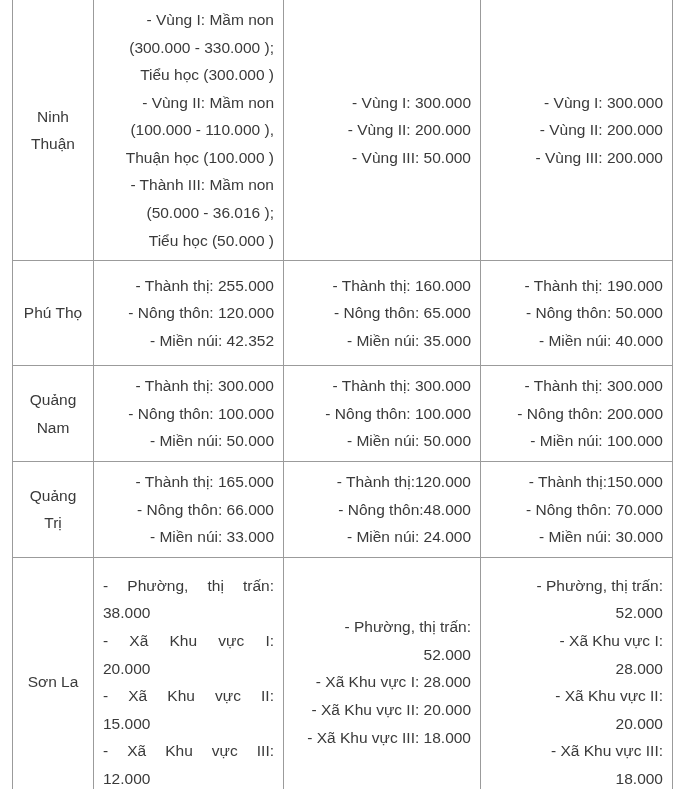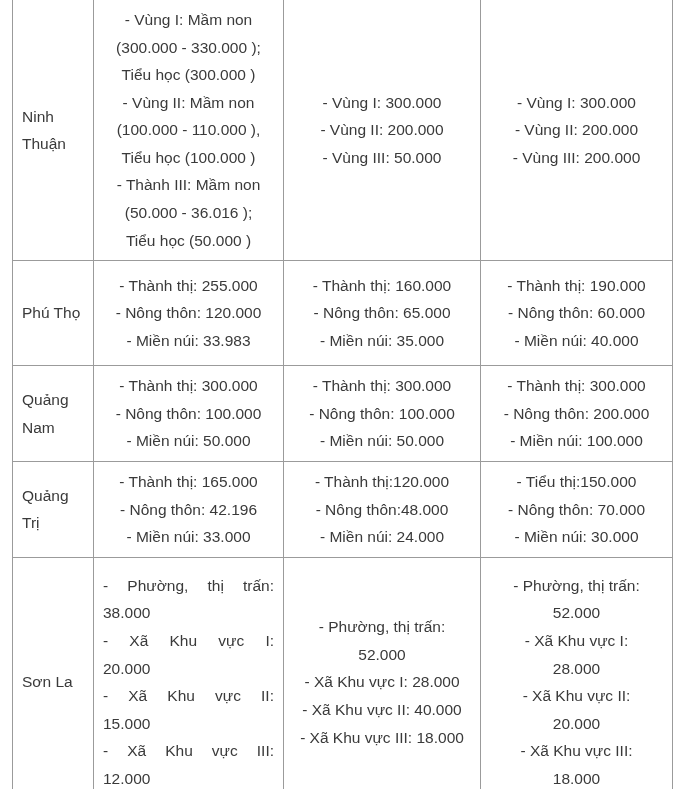--- a/index.html
+++ b/index.html
@@ -39,28 +39,28 @@
     box-sizing: border-box;
   }
 
   
   col.c-province { width: 81px; }
   col.c-two      { width: 190px; }
   col.c-three    { width: 197px; }
   col.c-four     { width: 192px; }
 
   td.province-cell {
-    text-align: left;
+    text-align: center;
     vertical-align: middle;
     padding-left: 4px;
     padding-right: 4px;
   }
 
   td.detail-cell {
-    text-align: center;
+    text-align: right;
   }
 
   
   td.detail-cell.justified {
     text-align: justify;
     text-align-last: left;
   }
   td.detail-cell.justified .line {
     text-align: justify;
     text-align-last: justify;
@@ -97,21 +97,21 @@
       <tr class="row-ninh-thuan">
         <td class="province-cell">
           <span>Ninh Thuận</span>
         </td>
         <td class="detail-cell">
           <span class="line">- Vùng I: Mầm non</span>
           <span class="line">(300.000 - 330.000 );</span>
           <span class="line">Tiểu học (300.000 )</span>
           <span class="line">- Vùng II: Mầm non</span>
           <span class="line">(100.000 - 110.000 ),</span>
-          <span class="line">Tiểu học (100.000 )</span>
+          <span class="line">Thuận học (100.000 )</span>
           <span class="line">- Thành III: Mầm non</span>
           <span class="line">(50.000 - 36.016 );</span>
           <span class="line">Tiểu học (50.000 )</span>
         </td>
         <td class="detail-cell">
           <span class="line">- Vùng I: 300.000</span>
           <span class="line">- Vùng II: 200.000</span>
           <span class="line">- Vùng III: 50.000</span>
         </td>
         <td class="detail-cell">
@@ -121,30 +121,30 @@
         </td>
       </tr>
 
       <tr class="row-phu-tho">
         <td class="province-cell">
           <span>Phú Thọ</span>
         </td>
         <td class="detail-cell">
           <span class="line">- Thành thị: 255.000</span>
           <span class="line">- Nông thôn: 120.000</span>
-          <span class="line">- Miền núi: 33.983</span>
+          <span class="line">- Miền núi: 42.352</span>
         </td>
         <td class="detail-cell">
           <span class="line">- Thành thị: 160.000</span>
           <span class="line">- Nông thôn: 65.000</span>
           <span class="line">- Miền núi: 35.000</span>
         </td>
         <td class="detail-cell">
           <span class="line">- Thành thị: 190.000</span>
-          <span class="line">- Nông thôn: 60.000</span>
+          <span class="line">- Nông thôn: 50.000</span>
           <span class="line">- Miền núi: 40.000</span>
         </td>
       </tr>
 
       <tr class="row-quang-nam">
         <td class="province-cell">
           <span>Quảng Nam</span>
         </td>
         <td class="detail-cell">
           <span class="line">- Thành thị: 300.000</span>
@@ -162,30 +162,30 @@
           <span class="line">- Miền núi: 100.000</span>
         </td>
       </tr>
 
       <tr class="row-quang-tri">
         <td class="province-cell">
           <span>Quảng Trị</span>
         </td>
         <td class="detail-cell">
           <span class="line">- Thành thị: 165.000</span>
-          <span class="line">- Nông thôn: 42.196</span>
+          <span class="line">- Nông thôn: 66.000</span>
           <span class="line">- Miền núi: 33.000</span>
         </td>
         <td class="detail-cell">
           <span class="line">- Thành thị:120.000</span>
           <span class="line">- Nông thôn:48.000</span>
           <span class="line">- Miền núi: 24.000</span>
         </td>
         <td class="detail-cell">
-          <span class="line">- Tiểu thị:150.000</span>
+          <span class="line">- Thành thị:150.000</span>
           <span class="line">- Nông thôn: 70.000</span>
           <span class="line">- Miền núi: 30.000</span>
         </td>
       </tr>
 
       <tr class="row-son-la">
         <td class="province-cell">
           <span>Sơn La</span>
         </td>
         <td class="detail-cell justified">
@@ -195,21 +195,21 @@
           <span class="line tail">20.000</span>
           <span class="line">- Xã Khu vực II:</span>
           <span class="line tail">15.000</span>
           <span class="line">- Xã Khu vực III:</span>
           <span class="line tail">12.000</span>
         </td>
         <td class="detail-cell">
           <span class="line">- Phường, thị trấn:</span>
           <span class="line">52.000</span>
           <span class="line">- Xã Khu vực I: 28.000</span>
-          <span class="line">- Xã Khu vực II: 40.000</span>
+          <span class="line">- Xã Khu vực II: 20.000</span>
           <span class="line">- Xã Khu vực III: 18.000</span>
         </td>
         <td class="detail-cell">
           <span class="line">- Phường, thị trấn:</span>
           <span class="line">52.000</span>
           <span class="line">- Xã Khu vực I:</span>
           <span class="line">28.000</span>
           <span class="line">- Xã Khu vực II:</span>
           <span class="line">20.000</span>
           <span class="line">- Xã Khu vực III:</span>

